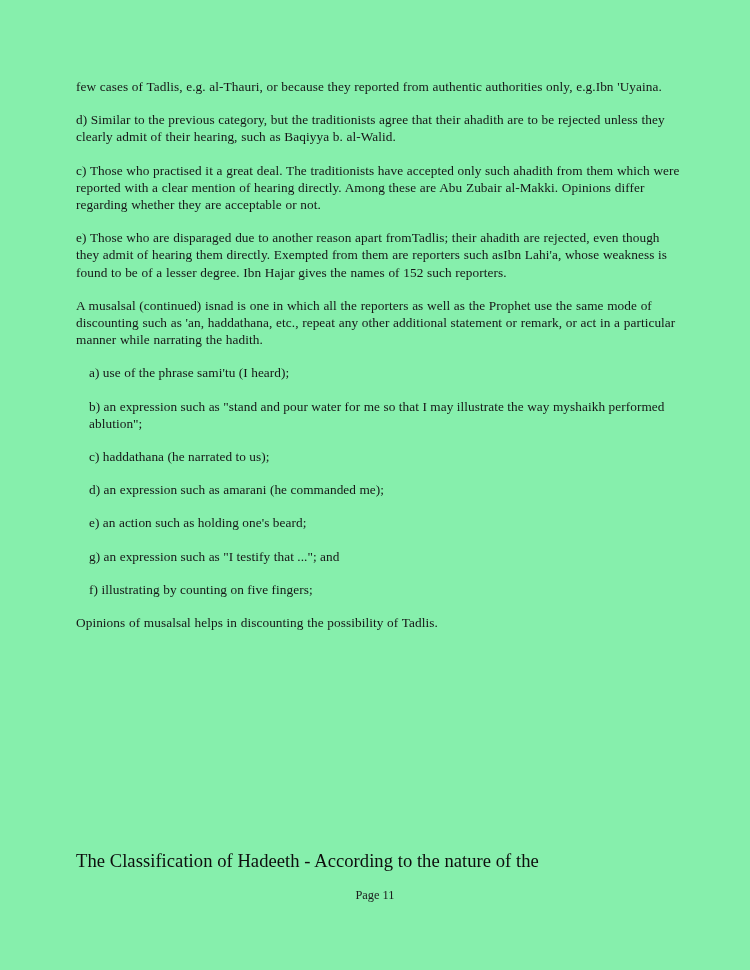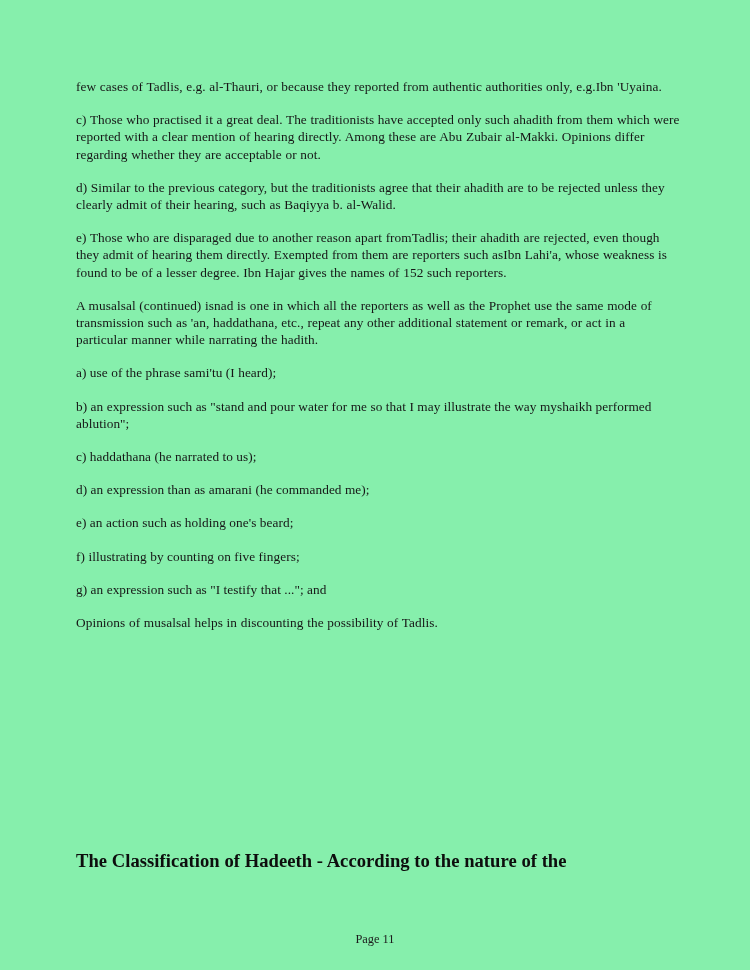--- a/index.html
+++ b/index.html
@@ -28,78 +28,78 @@
     line-height: 17.2px;
     text-align: left;
     margin: 0 0 16px 0;
     color: #161616;
     letter-spacing: 0.005em;
     word-spacing: 0.02em;
   }
   .listitem {
     font-size: 13.3px;
     line-height: 17.2px;
-    margin: 0 0 16px 0;
+    margin: 0 0 16px 13px;
     color: #161616;
     letter-spacing: 0.005em;
   }
   .heading {
     position: absolute;
     left: 76px;
     top: 838px;
     width: 610px;
     font-size: 18.6px;
-    font-weight: bold;
+    font-weight: normal;
     line-height: 22px;
     color: #0d0d0d;
     letter-spacing: 0.002em;
   }
   .footer {
     position: absolute;
     left: 0;
-    top: 932px;
+    top: 888px;
     width: 750px;
     text-align: center;
     font-size: 12.4px;
     line-height: 15px;
     color: #1c1c1c;
   }
 </style>
 </head>
 <body>
 
 <div class="page">
 
   <div class="content">
 
     <p class="para">few cases of Tadlis, e.g. al-Thauri, or because they reported from authentic authorities only, e.g.Ibn 'Uyaina.</p>
 
+    <p class="para">d) Similar to the previous category, but the traditionists agree that their ahadith are to be rejected unless they clearly admit of their hearing, such as Baqiyya b. al-Walid.</p>
+
     <p class="para">c) Those who practised it a great deal. The traditionists have accepted only such ahadith from them which were reported with a clear mention of hearing directly. Among these are Abu Zubair al-Makki. Opinions differ regarding whether they are acceptable or not.</p>
-
-    <p class="para">d) Similar to the previous category, but the traditionists agree that their ahadith are to be rejected unless they clearly admit of their hearing, such as Baqiyya b. al-Walid.</p>
 
     <p class="para">e) Those who are disparaged due to another reason apart fromTadlis; their ahadith are rejected, even though they admit of hearing them directly. Exempted from them are reporters such asIbn Lahi'a, whose weakness is found to be of a lesser degree. Ibn Hajar gives the names of 152 such reporters.</p>
 
 
-    <p class="para">A musalsal (continued) isnad is one in which all the reporters as well as the Prophet use the same mode of transmission such as 'an, haddathana, etc., repeat any other additional statement or remark, or act in a particular manner while narrating the hadith.</p>
+    <p class="para">A musalsal (continued) isnad is one in which all the reporters as well as the Prophet use the same mode of discounting such as 'an, haddathana, etc., repeat any other additional statement or remark, or act in a particular manner while narrating the hadith.</p>
 
 
     <p class="listitem">a) use of the phrase sami'tu (I heard);</p>
 
     <p class="listitem">b) an expression such as "stand and pour water for me so that I may illustrate the way myshaikh performed ablution";</p>
 
     <p class="listitem">c) haddathana (he narrated to us);</p>
 
-    <p class="listitem">d) an expression than as amarani (he commanded me);</p>
+    <p class="listitem">d) an expression such as amarani (he commanded me);</p>
 
     <p class="listitem">e) an action such as holding one's beard;</p>
 
+    <p class="listitem">g) an expression such as "I testify that ..."; and</p>
+
     <p class="listitem">f) illustrating by counting on five fingers;</p>
-
-    <p class="listitem">g) an expression such as "I testify that ..."; and</p>
 
 
     <p class="para">Opinions of musalsal helps in discounting the possibility of Tadlis.</p>
 
   </div>
 
   <h1 class="heading">The Classification of Hadeeth - According to the nature of the</h1>
 
   <div class="footer">Page 11</div>
 

